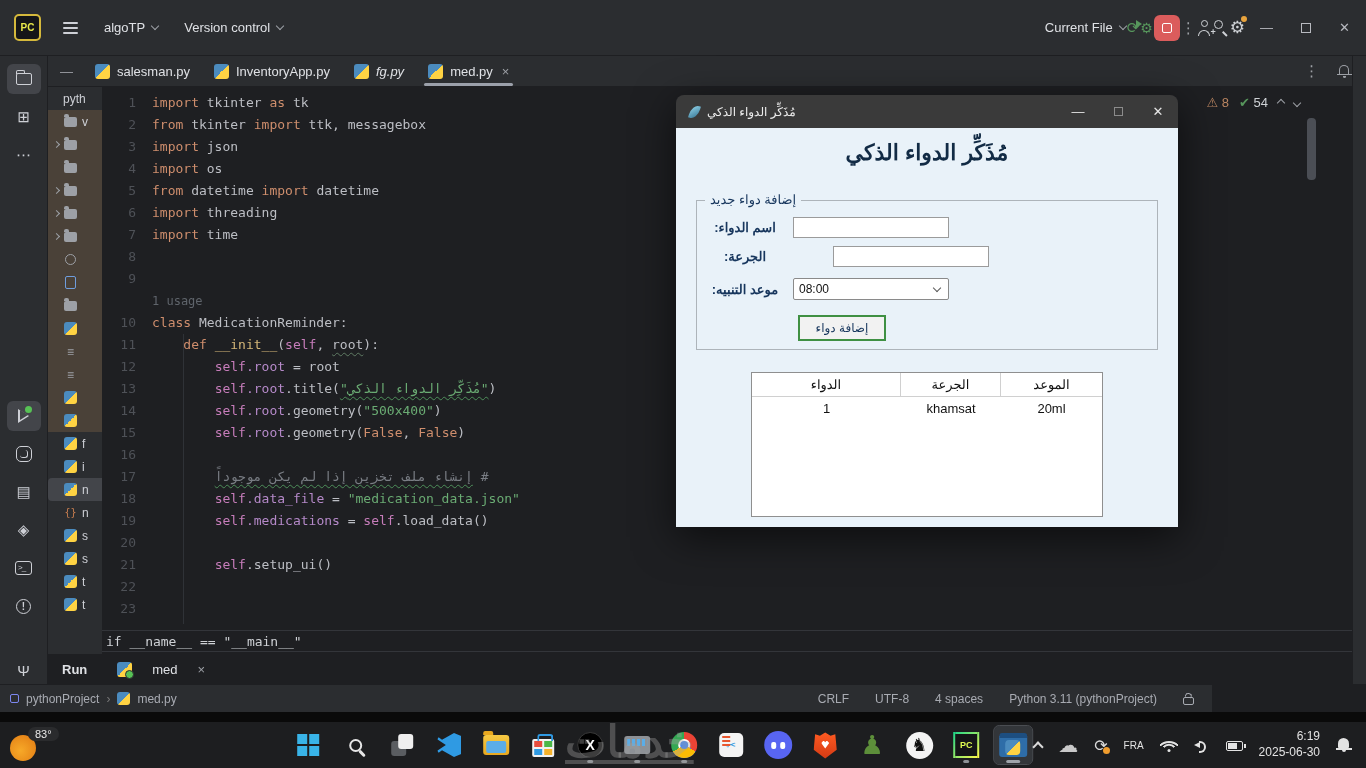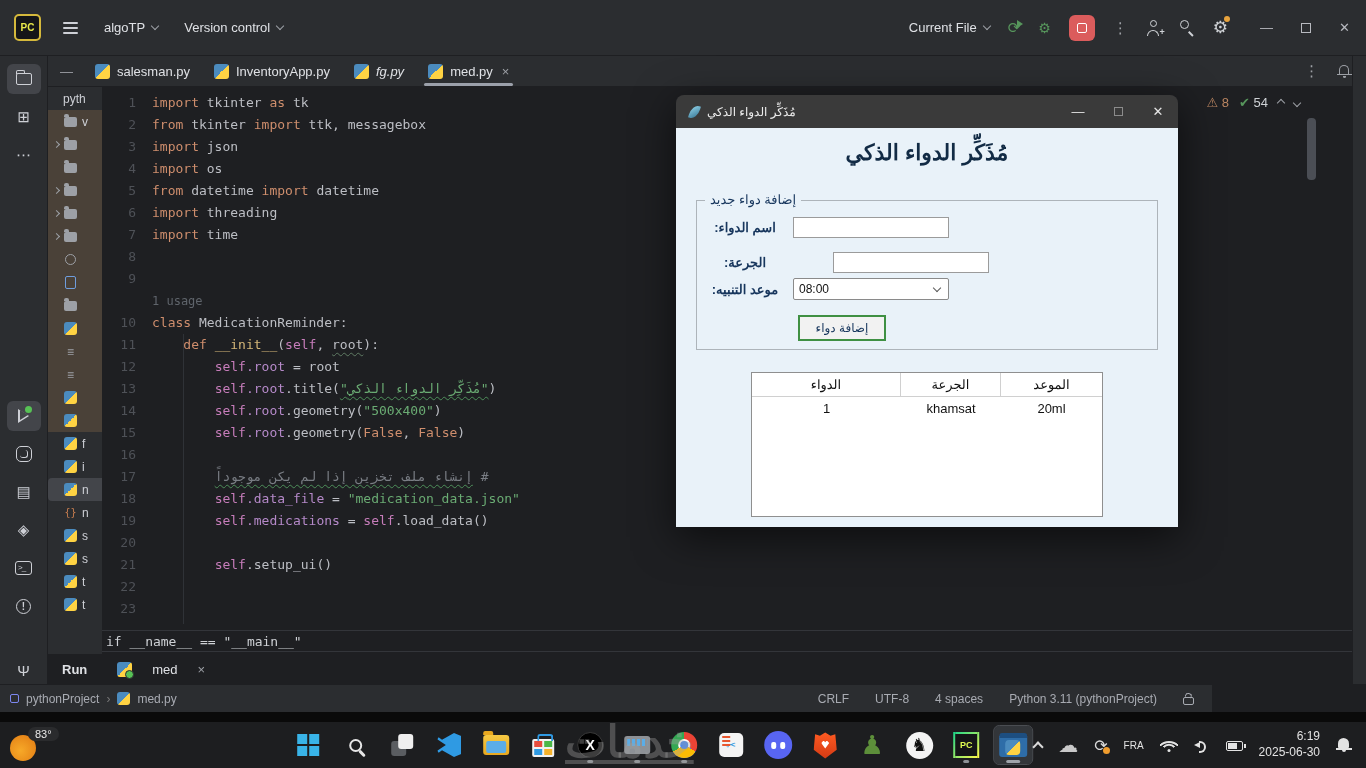--- a/index.html
+++ b/index.html
@@ -7,21 +7,21 @@
   body{font-family:"Liberation Sans",sans-serif;position:relative;-webkit-font-smoothing:antialiased;}
   .screen{position:absolute;inset:0;width:1366px;height:768px;background:#1e1f22;}
 
   
   .topbar{position:absolute;left:0;top:0;width:1366px;height:56px;background:#2b2d30;border-bottom:1px solid #1e1f22;display:flex;align-items:center;color:#dfe1e5;font-size:13px;}
   .pclogo{width:27px;height:27px;margin-left:14px;border:2px solid #d5b93c;border-radius:5px;color:#e8e84a;font-size:10px;font-weight:bold;display:flex;align-items:center;justify-content:center;background:#151618;}
   .burger{margin-left:22px;display:flex;flex-direction:column;gap:3px;cursor:pointer;}
   .burger i{display:block;width:15px;height:2px;background:#ced0d6;border-radius:1px;}
   .menu-item{display:flex;align-items:center;margin-left:26px;cursor:pointer;}
   .chev{width:6px;height:6px;border-right:1.5px solid #9da0a6;border-bottom:1.5px solid #9da0a6;transform:rotate(45deg);display:inline-block;margin-left:7px;margin-top:-3px;}
-  .topbar-right{margin-left:auto;display:flex;align-items:center;gap:18px;padding-right:16px;}
+  .topbar-right{margin-left:auto;display:flex;align-items:center;gap:1px;padding-right:16px;}
   .runwidget{display:flex;align-items:center;color:#dfe1e5;}
   .ic-run{color:#57965c;font-size:15px;position:relative;}
   .ic-run::after{content:"";position:absolute;right:-3px;top:1px;border-left:6px solid #57965c;border-top:4px solid transparent;border-bottom:4px solid transparent;}
   .ic-bug{color:#57965c;font-size:14px;}
   .stopbtn{width:26px;height:26px;background:#db5c5c;border-radius:6px;display:flex;align-items:center;justify-content:center;}
   .stopbtn i{width:10px;height:10px;border:1.5px solid #fff;border-radius:2px;}
   .kebab{color:#9da0a6;font-size:15px;letter-spacing:0;}
   .ic-user{position:relative;width:16px;height:16px;}
   .ic-user b{position:absolute;left:4px;top:0;width:7px;height:7px;border:1.5px solid #cfd2d6;border-radius:50%;}
   .ic-user i{position:absolute;left:1px;bottom:0;width:12px;height:6px;border:1.5px solid #cfd2d6;border-bottom:none;border-radius:6px 6px 0 0;}
@@ -579,21 +579,21 @@
     </div>
     <div class="appbody">
       <div class="hdg">مُذَكِّر الدواء الذكي</div>
       <div class="lframe">
         <span class="legend">إضافة دواء جديد</span>
         <div id="form-rows">
             <div class="frow" style="top: 15px;">
               <span class="flabel">اسم الدواء:</span>
               <input class="fentry" style="">
             </div>
-            <div class="frow" style="top: 50px; gap: 40px;">
+            <div class="frow" style="top: 44px; gap: 40px;">
               <span class="flabel">الجرعة:</span>
               <input class="fentry" style="">
             </div>
             <div class="frow" style="top: 77px;">
               <span class="flabel">موعد التنبيه:</span>
               <div class="fcombo">
                 <span class="cv">08:00</span>
                 <span class="cc"></span>
               </div>
             </div>

